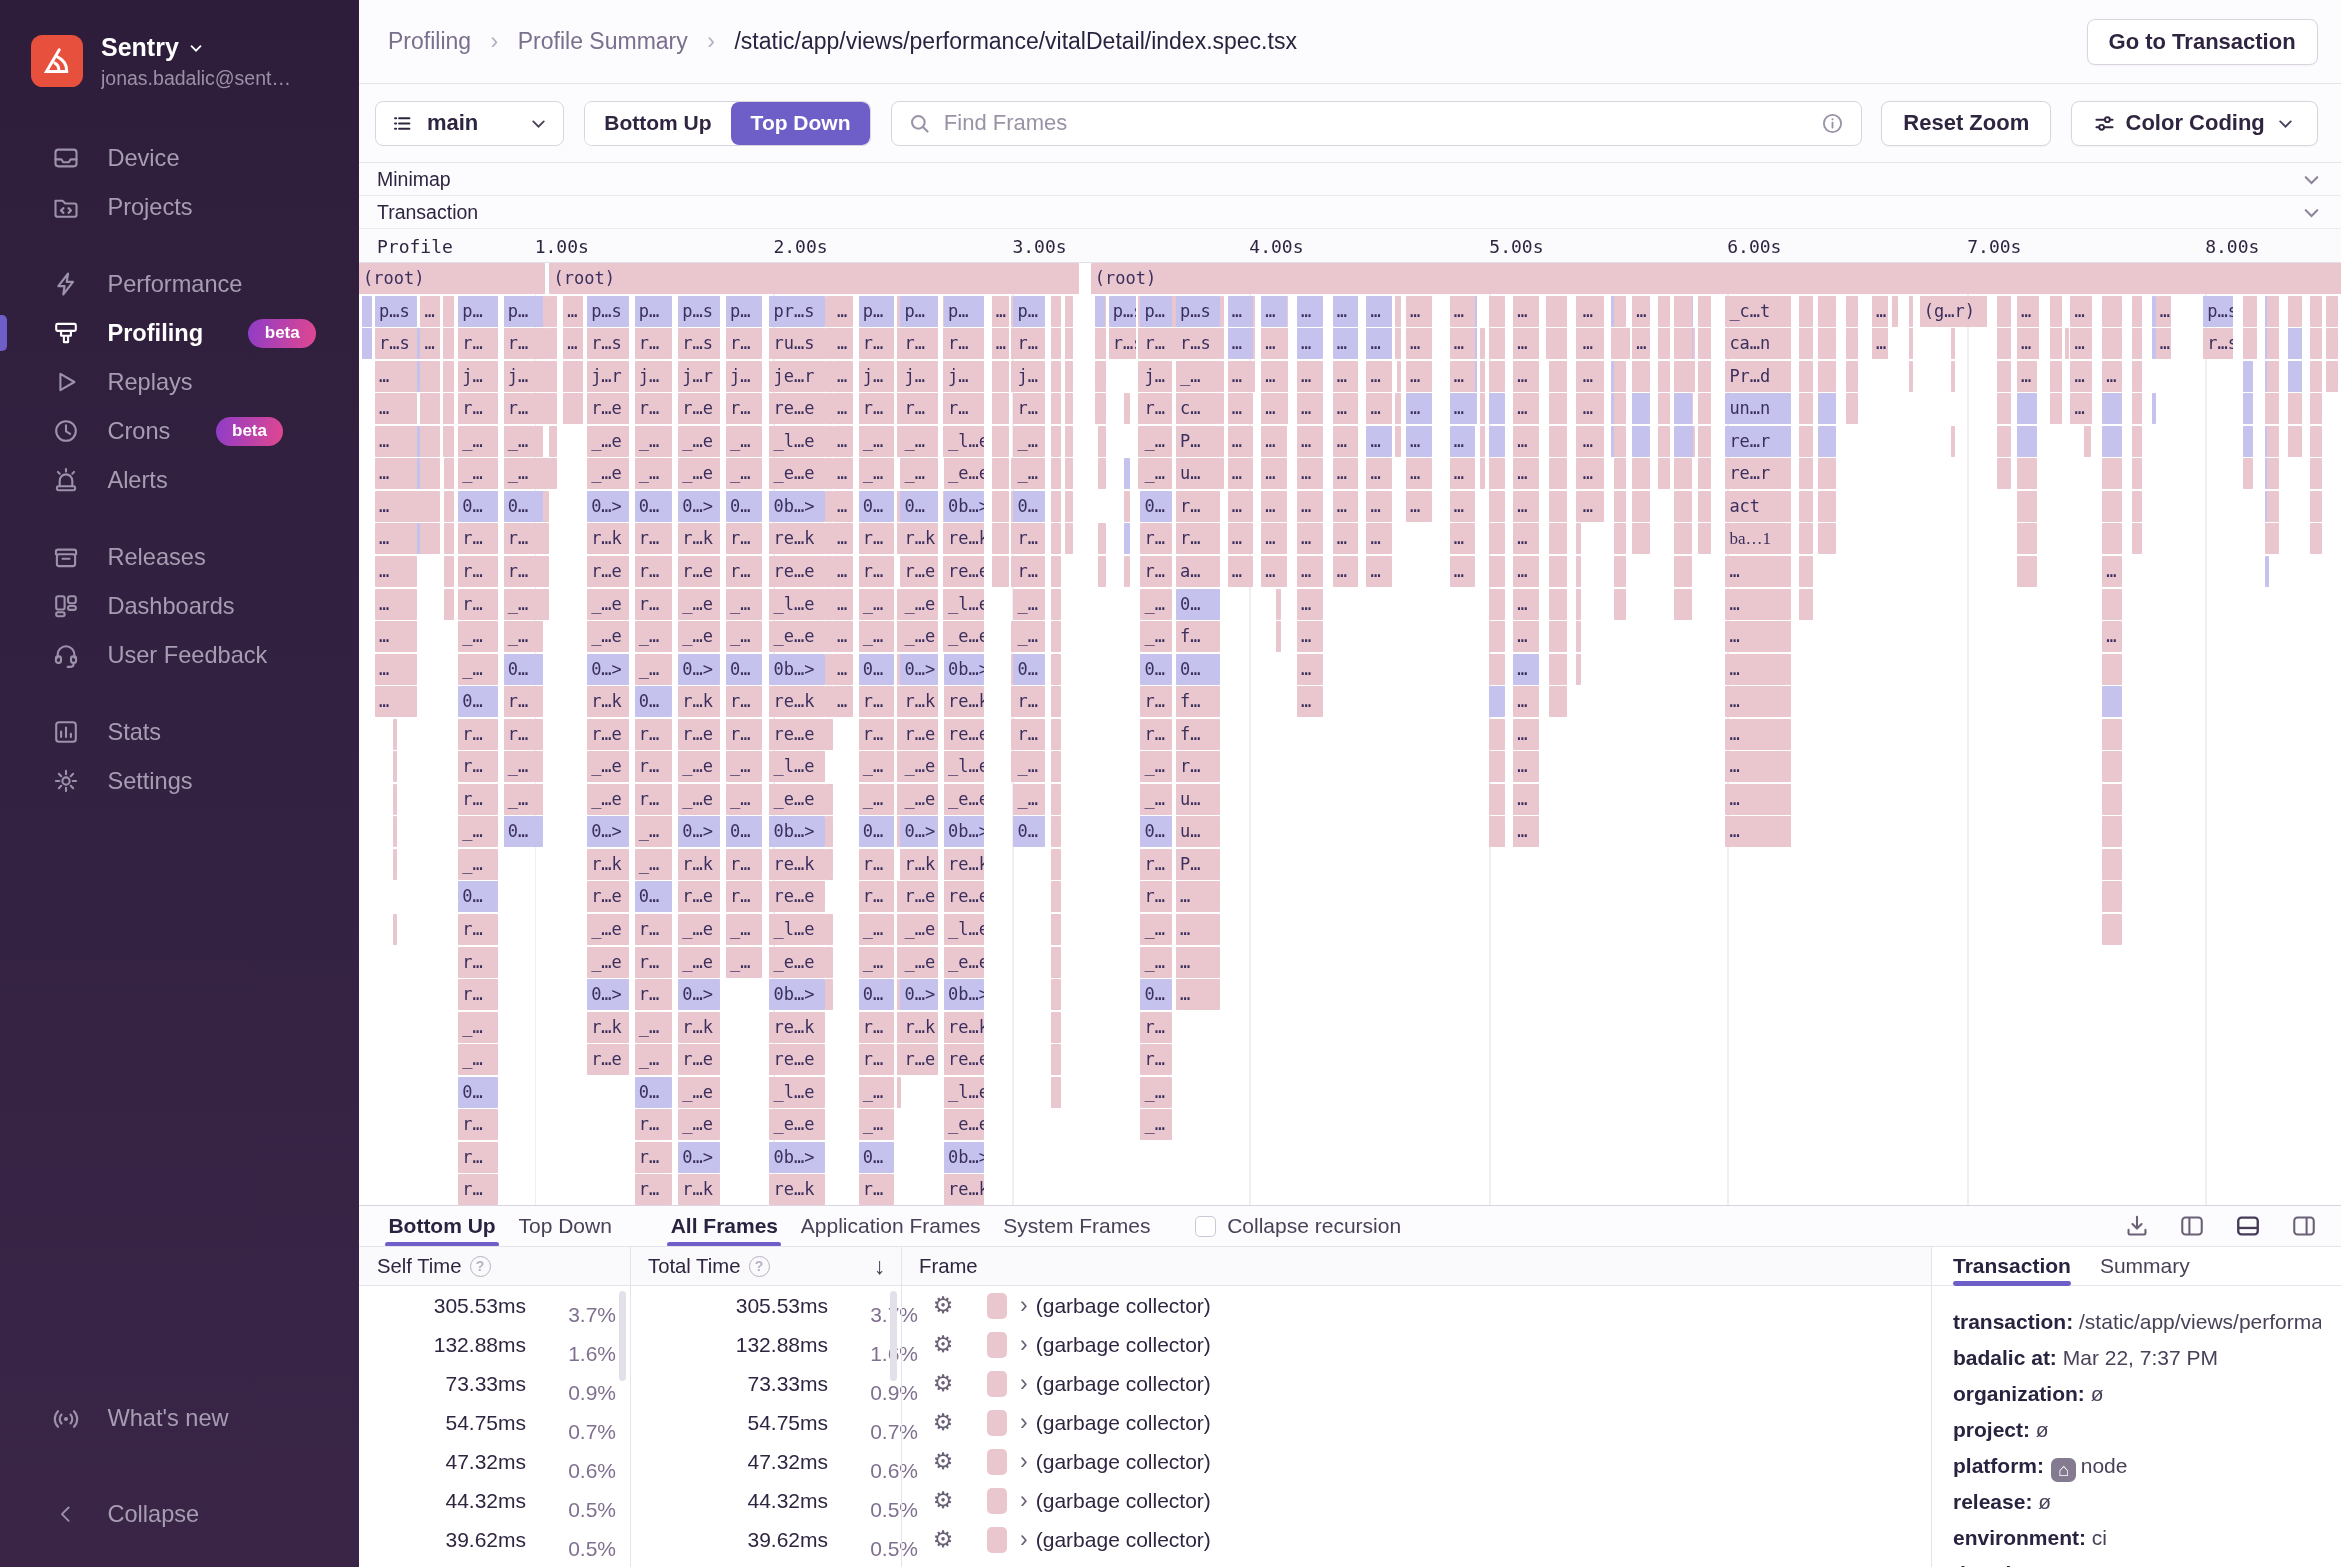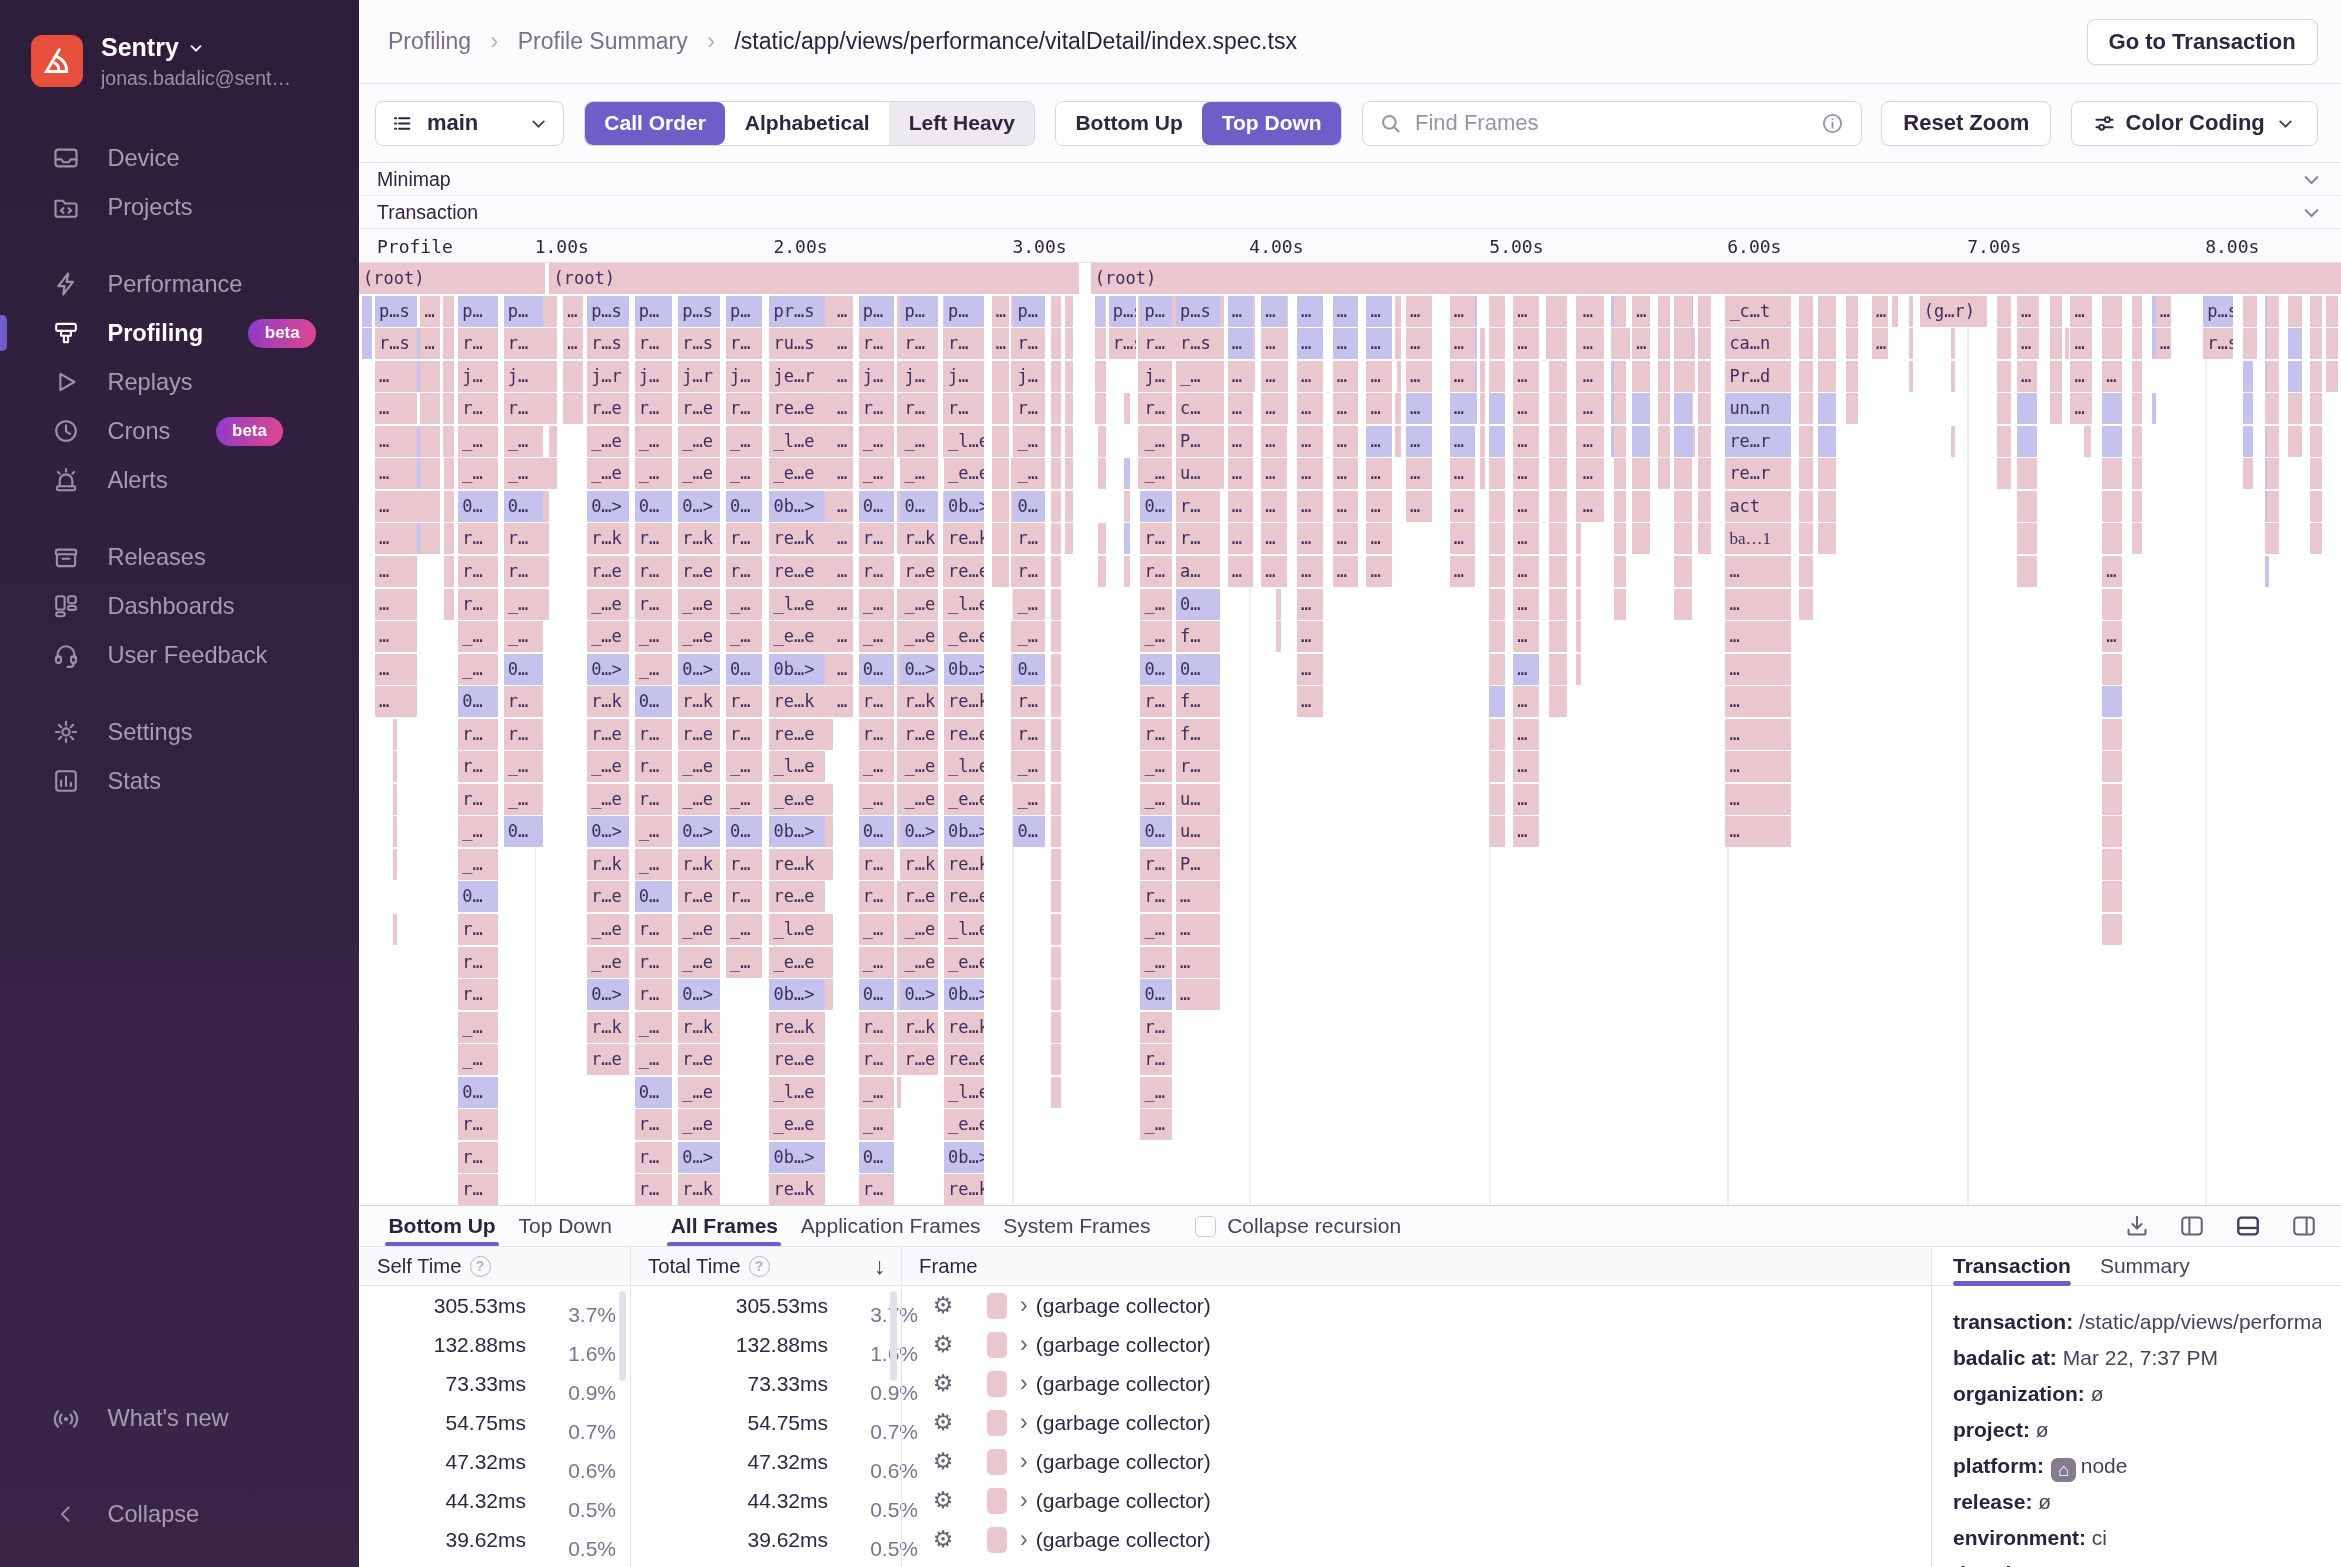--- a/index.html
+++ b/index.html
@@ -244,34 +244,34 @@
               <rect x="13.6" y="11" width="3.6" height="4.6" rx="1.5"></rect>
               <path d="M15.4 15.6v.9a2 2 0 0 1-2 2h-2.2"></path>
             </svg>
           </span>
           <span>User Feedback</span>
         </div>
         <div class="nav-gap"></div>
         <div class="nav-item">
           <span class="ic">
             <svg width="28" height="28" viewBox="0 0 20 20" fill="none" stroke="currentColor" stroke-width="1.5" stroke-linecap="round" stroke-linejoin="round">
+              <rect x="3" y="3" width="14" height="14" rx="2"></rect>
+              <path d="M6.5 13.5v-3.8M10 13.5V6.8M13.5 13.5v-2.3"></path>
+            </svg>
+          </span>
+          <span>Stats</span>
+        </div>
+        <div class="nav-item">
+          <span class="ic">
+            <svg width="28" height="28" viewBox="0 0 20 20" fill="none" stroke="currentColor" stroke-width="1.5" stroke-linecap="round" stroke-linejoin="round">
               <circle cx="10" cy="10" r="2.6"></circle>
               <path d="M10 2.8v2.4M10 14.8v2.4M2.8 10h2.4M14.8 10h2.4M4.9 4.9l1.7 1.7M13.4 13.4l1.7 1.7M15.1 4.9l-1.7 1.7M6.6 13.4l-1.7 1.7"></path>
             </svg>
           </span>
           <span>Settings</span>
-        </div>
-        <div class="nav-item">
-          <span class="ic">
-            <svg width="28" height="28" viewBox="0 0 20 20" fill="none" stroke="currentColor" stroke-width="1.5" stroke-linecap="round" stroke-linejoin="round">
-              <rect x="3" y="3" width="14" height="14" rx="2"></rect>
-              <path d="M6.5 13.5v-3.8M10 13.5V6.8M13.5 13.5v-2.3"></path>
-            </svg>
-          </span>
-          <span>Stats</span>
         </div>
       </nav>
     <div class="sidebar-footer" id="nav-footer">
         <div class="nav-item">
           <span class="ic">
             <svg width="28" height="28" viewBox="0 0 20 20" fill="none" stroke="currentColor" stroke-width="1.5" stroke-linecap="round" stroke-linejoin="round">
               <circle cx="10" cy="10" r="1.5" fill="currentColor" stroke="none"></circle>
               <path d="M6.8 13.2a4.6 4.6 0 0 1 0-6.4M13.2 6.8a4.6 4.6 0 0 1 0 6.4M4.3 15.6a8 8 0 0 1 0-11.2M15.7 4.4a8 8 0 0 1 0 11.2"></path>
             </svg>
           </span>
@@ -305,25 +305,20 @@
     <div class="toolbar">
       <div class="thread-select">
         <svg width="23" height="23" viewBox="0 0 20 20" fill="none" stroke="#2f2540" stroke-width="1.7" stroke-linecap="round">
             <path d="M7 5.5h9M7 10h9M7 14.5h9M3.5 5.5h1M3.5 10h1M3.5 14.5h1"></path>
           </svg>
         <span>main</span>
         <span class="grow"></span>
         <svg width="21" height="21" viewBox="0 0 20 20" fill="none" stroke="#4a4158" stroke-width="1.8" stroke-linecap="round">
             <path d="M5 8l5 5 5-5"></path>
           </svg>
-      </div>
-      <div class="seg-group">
-        <button class="seg active">Call Order</button>
-        <button class="seg">Alphabetical</button>
-        <button class="seg pressed">Left Heavy</button>
       </div>
       <div class="seg-group">
         <button class="seg">Bottom Up</button>
         <button class="seg active">Top Down</button>
       </div>
       <div class="search">
         <svg width="23" height="23" viewBox="0 0 20 20" fill="none" stroke="#9a92a6" stroke-width="1.8" stroke-linecap="round">
             <circle cx="9" cy="9" r="5.5"></circle>
             <path d="M13.2 13.2L17 17"></path>
           </svg>

